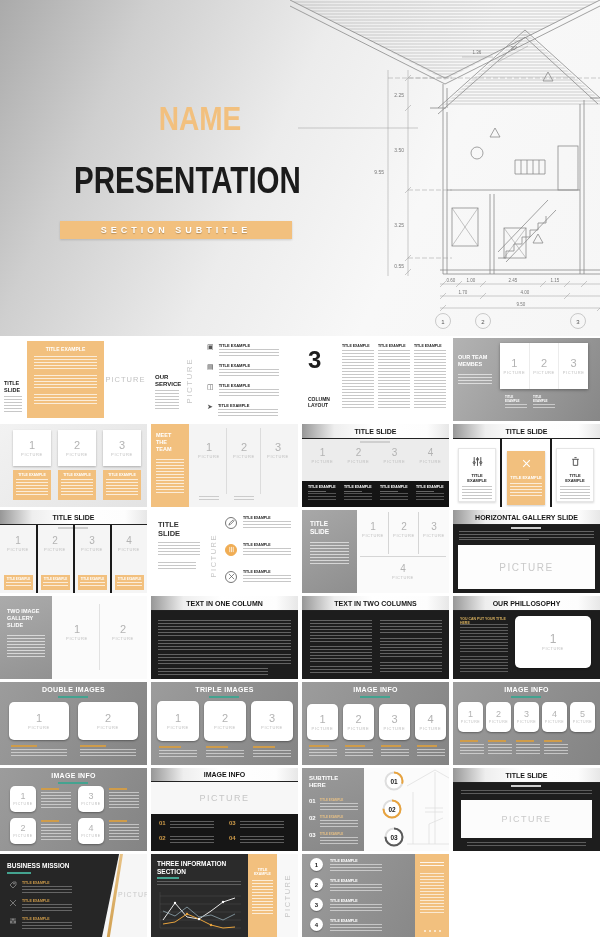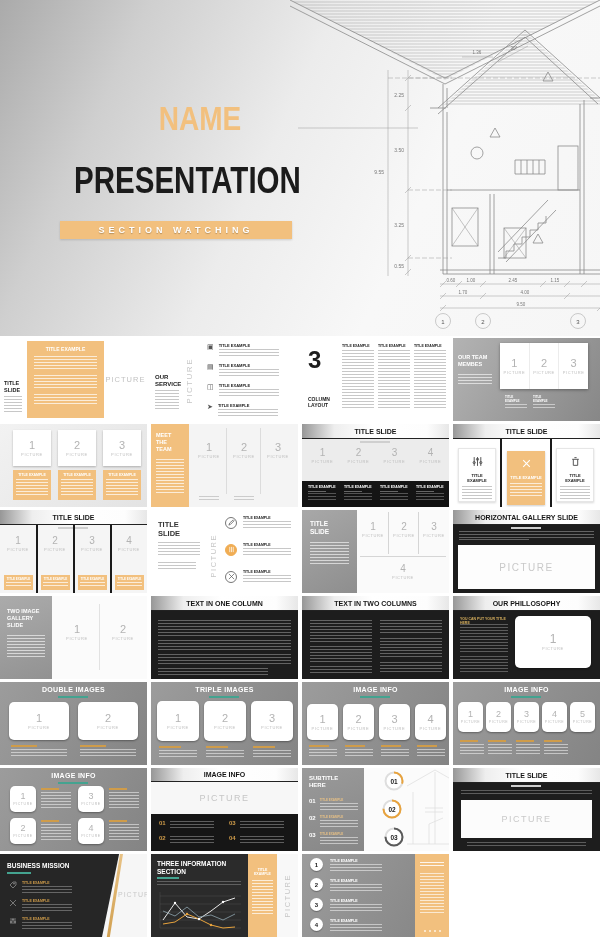--- a/index.html
+++ b/index.html
@@ -37,21 +37,21 @@
 </style>
 </head>
 <body>
 
 <div class="sheet">
 
   <div class="hero">
     <div class="hero-name">NAME</div>
     <div class="hero-pres">PRESENTATION</div>
     <div class="hero-bar">
-      <span class="hero-sub">SECTION WATCHING</span>
+      <span class="hero-sub">SECTION SUBTITLE</span>
     </div>
     <svg class="abs" style="right:0;top:0" width="310" height="332" viewBox="0 0 310 332">
       <defs>
         <path id="hatch" d="M0 2H310M0 5H310M0 8H310M0 11H310M0 14H310M0 17H310M0 20H310M0 23H310M0 26H310M0 29H310M0 32H310M0 35H310M0 38H310M0 41H310M0 44H310M0 47H310M0 50H310M0 53H310M0 56H310M0 59H310M0 62H310M0 65H310M0 68H310M0 71H310M0 74H310M0 77H310M0 80H310M0 83H310M0 86H310M0 89H310M0 92H310M0 95H310M0 98H310M0 101H310M0 104H310"></path>
         <clipPath id="vclip">
             <polygon points="0,0 155,80 310,0"></polygon>
           </clipPath>
         <clipPath id="gclip">
             <polygon points="148,110 235,32 310,100 310,110"></polygon>
           </clipPath>

